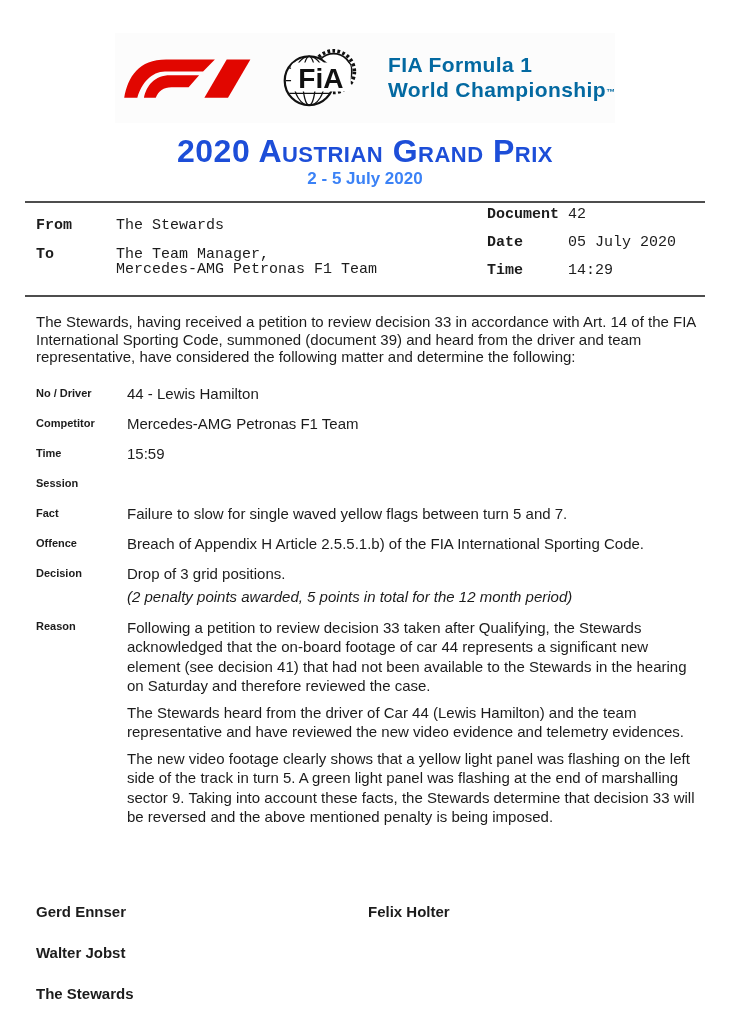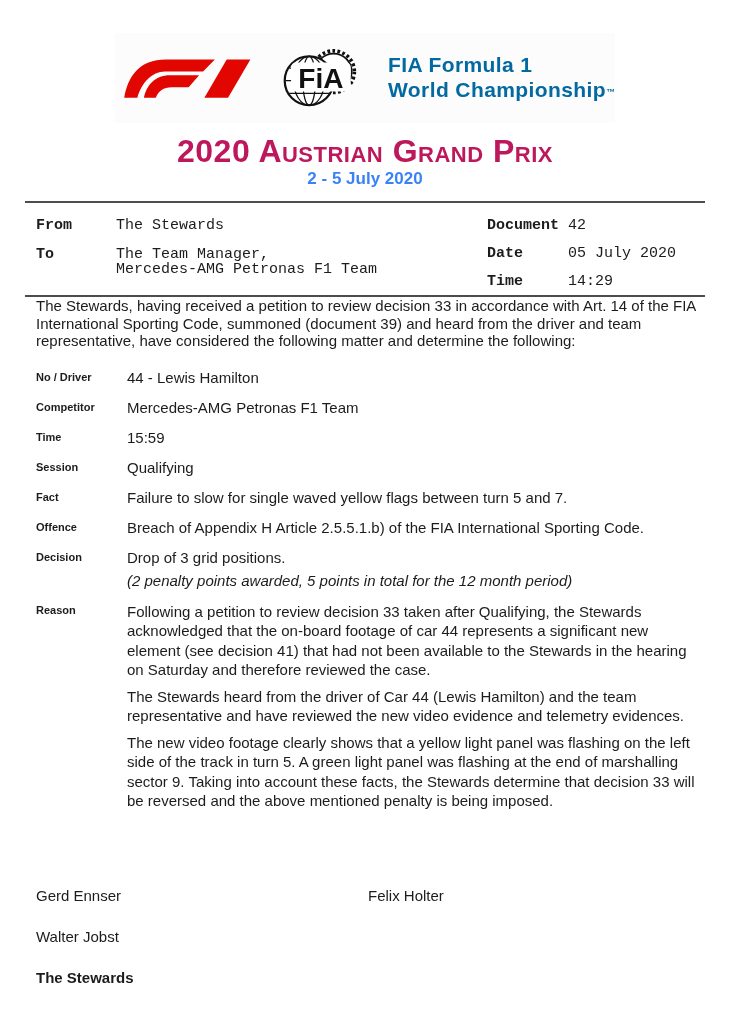--- a/index.html
+++ b/index.html
@@ -33,21 +33,21 @@
 
   
   .event-title {
     margin-top:10px;
     text-align:center;
     font-size:32px;
     line-height:36px;
     font-weight:bold;
     font-variant:small-caps;
     letter-spacing:0.5px;
-    color:#be185d;
+    color:#1d4ed8;
   }
   .event-dates {
     text-align:center;
     font-size:17px;
     line-height:20px;
     font-weight:bold;
     color:#3b82f6;
   }
 
   .rule {
@@ -55,43 +55,44 @@
     border-top:2px solid #4d4d4d;
     margin-top:12px;
   }
 
   
   .meta { position:relative; padding:15px 0 0 11px; height:92px;font-family:Liberation Mono, monospace; }
   .meta-row { display:flex; margin-bottom:13px; }
   .meta-label { width:80px; font-weight:bold; font-size:15px; line-height:16px; flex:0 0 auto; }
   .meta-value { font-size:15px; line-height:15px; }
   .meta-left { width:450px; }
-  .meta-right { position:absolute; left:462px; top:15px; width:230px; }
+  .meta-right { position:absolute; left:462px; top:4px; width:230px; }
   .meta-right .meta-row { margin-bottom:12px; }
   .meta-right .meta-label { width:81px; }
 
   
   .content { padding-left:11px; padding-right:5px; }
   .intro {
+    margin-top:16px;
     font-size:15px;
     line-height:17.5px;
   }
   .fields { margin-top:19px; }
   .frow { display:flex; margin-bottom:13px; }
   .frow-label { width:91px; font-weight:bold; font-size:11px; line-height:17px; flex:0 0 auto; }
   .frow-value { flex:1; font-size:15px; line-height:17px; }
   .frow-value .sub { margin-top:6px;font-style:italic; }
   .frow-reason p { font-size:15px; line-height:19.5px; margin-bottom:7px; }
   .frow-reason p:last-child { margin-bottom:4px; }
 
   
   .signatures { margin-top:72px; padding-left:11px; }
   .sig-row { display:flex; margin-bottom:24px; }
   .sig-left { width:332px; flex:0 0 auto; }
-  .sig-name { font-weight:normal; font-size:15px; line-height:17px; }
+  .sig-name { font-weight:bold; font-size:15px; line-height:17px; }
   .sig-footer { font-weight:bold; font-size:15px; line-height:17px; margin-top:0; }
 </style>
 </head>
 <body>
 
 <div class="page">
 
   <div class="logo-strip">
     <svg class="f1-logo" viewBox="0 0 210 64" aria-hidden="true">
       <path fill="#E10600" d="M14 62 C20 30 36 4 78 4 H152 L134 22 H76 C56 22 40 40 34 62 Z"></path>
@@ -164,21 +165,20 @@
       <div class="frow">
         <div class="frow-label">Competitor</div>
         <div class="frow-value">Mercedes-AMG Petronas F1 Team</div>
       </div>
       <div class="frow">
         <div class="frow-label">Time</div>
         <div class="frow-value">15:59</div>
       </div>
       <div class="frow">
         <div class="frow-label">Session</div>
-        <div class="frow-value">Qualifying</div>
       </div>
       <div class="frow">
         <div class="frow-label">Fact</div>
         <div class="frow-value">Failure to slow for single waved yellow flags between turn 5 and 7.</div>
       </div>
       <div class="frow">
         <div class="frow-label">Offence</div>
         <div class="frow-value">Breach of Appendix H Article 2.5.5.1.b) of the FIA International Sporting Code.</div>
       </div>
       <div class="frow">

